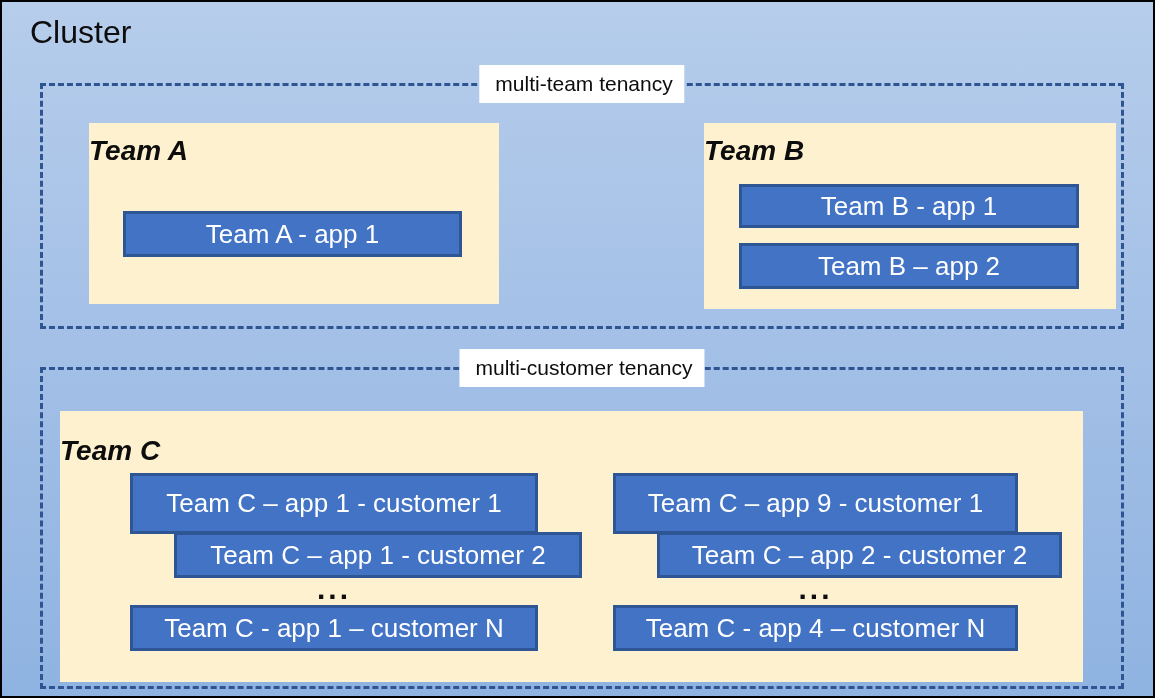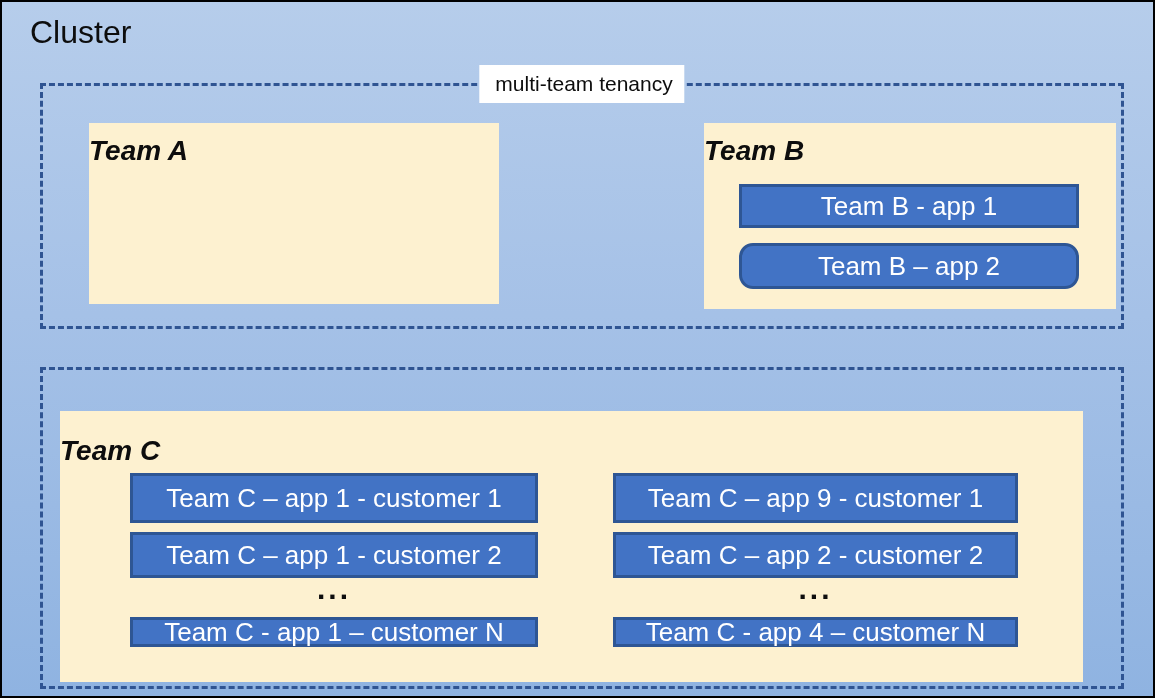--- a/index.html
+++ b/index.html
@@ -56,26 +56,26 @@
     box-sizing: border-box;
     background: #4273c5;
     border: 3px solid #2e5694;
     color: #ffffff;
     display: flex; align-items: center; justify-content: center;
     font-size: 26px;
     white-space: nowrap;
   }
   .team-a .app-box { left: 34px; top: 88px; width: 339px; height: 46px; }
   .team-b .app-box.app-1 { left: 35px; top: 61px; width: 340px; height: 44px; }
-  .team-b .app-box.app-2 { left: 35px; top: 120px; width: 340px; height: 46px; border-radius: 14px; }
+  .team-b .app-box.app-2 { left: 35px; top: 120px; width: 340px; height: 46px; }
   .team-c .col-1 .app-box { left: 70px;  width: 408px; }
   .team-c .col-2 .app-box { left: 553px; width: 405px; }
-  .team-c .app-box.row-1 { top: 62px;  height: 50px; }
-  .team-c .app-box.row-2 { top: 121px; height: 46px; }
-  .team-c .app-box.row-n { top: 206px; height: 30px; }
+  .team-c .app-box.row-1 { top: 62px;  height: 61px; }
+  .team-c .app-box.row-2 { top: 121px; height: 46px; margin-left: 44px; }
+  .team-c .app-box.row-n { top: 194px; height: 46px; }
   .ellipsis {
     position: absolute;
     text-align: center;
     font-size: 30px; font-weight: bold; color: #0d0d0d;
     letter-spacing: 3px;
     top: 158px; height: 40px; line-height: 40px;
   }
   .team-c .col-1 .ellipsis { left: 70px;  width: 408px; }
   .team-c .col-2 .ellipsis { left: 553px; width: 405px; }
 </style>
@@ -84,30 +84,32 @@
 
 <div class="canvas">
 
   <div class="cluster-title">Cluster</div>
 
   <div class="dashed-box multi-team">
     <div class="tenancy-label">multi-team tenancy</div>
 
     <div class="team-panel team-a">
       <div class="team-title">Team A</div>
+      <div class="app-box">Team A - app 1</div>
     </div>
 
     <div class="team-panel team-b">
       <div class="team-title">Team B</div>
       <div class="app-box app-1">Team B - app 1</div>
       <div class="app-box app-2">Team B – app 2</div>
     </div>
   </div>
 
   <div class="dashed-box multi-customer">
+    <div class="tenancy-label">multi-customer tenancy</div>
 
     <div class="team-panel team-c">
       <div class="team-title">Team C</div>
 
       <div class="col-1">
         <div class="app-box row-1">Team C – app 1 - customer 1</div>
         <div class="app-box row-2">Team C – app 1 - customer 2</div>
         <div class="ellipsis">...</div>
         <div class="app-box row-n">Team C - app 1 – customer N</div>
       </div>

